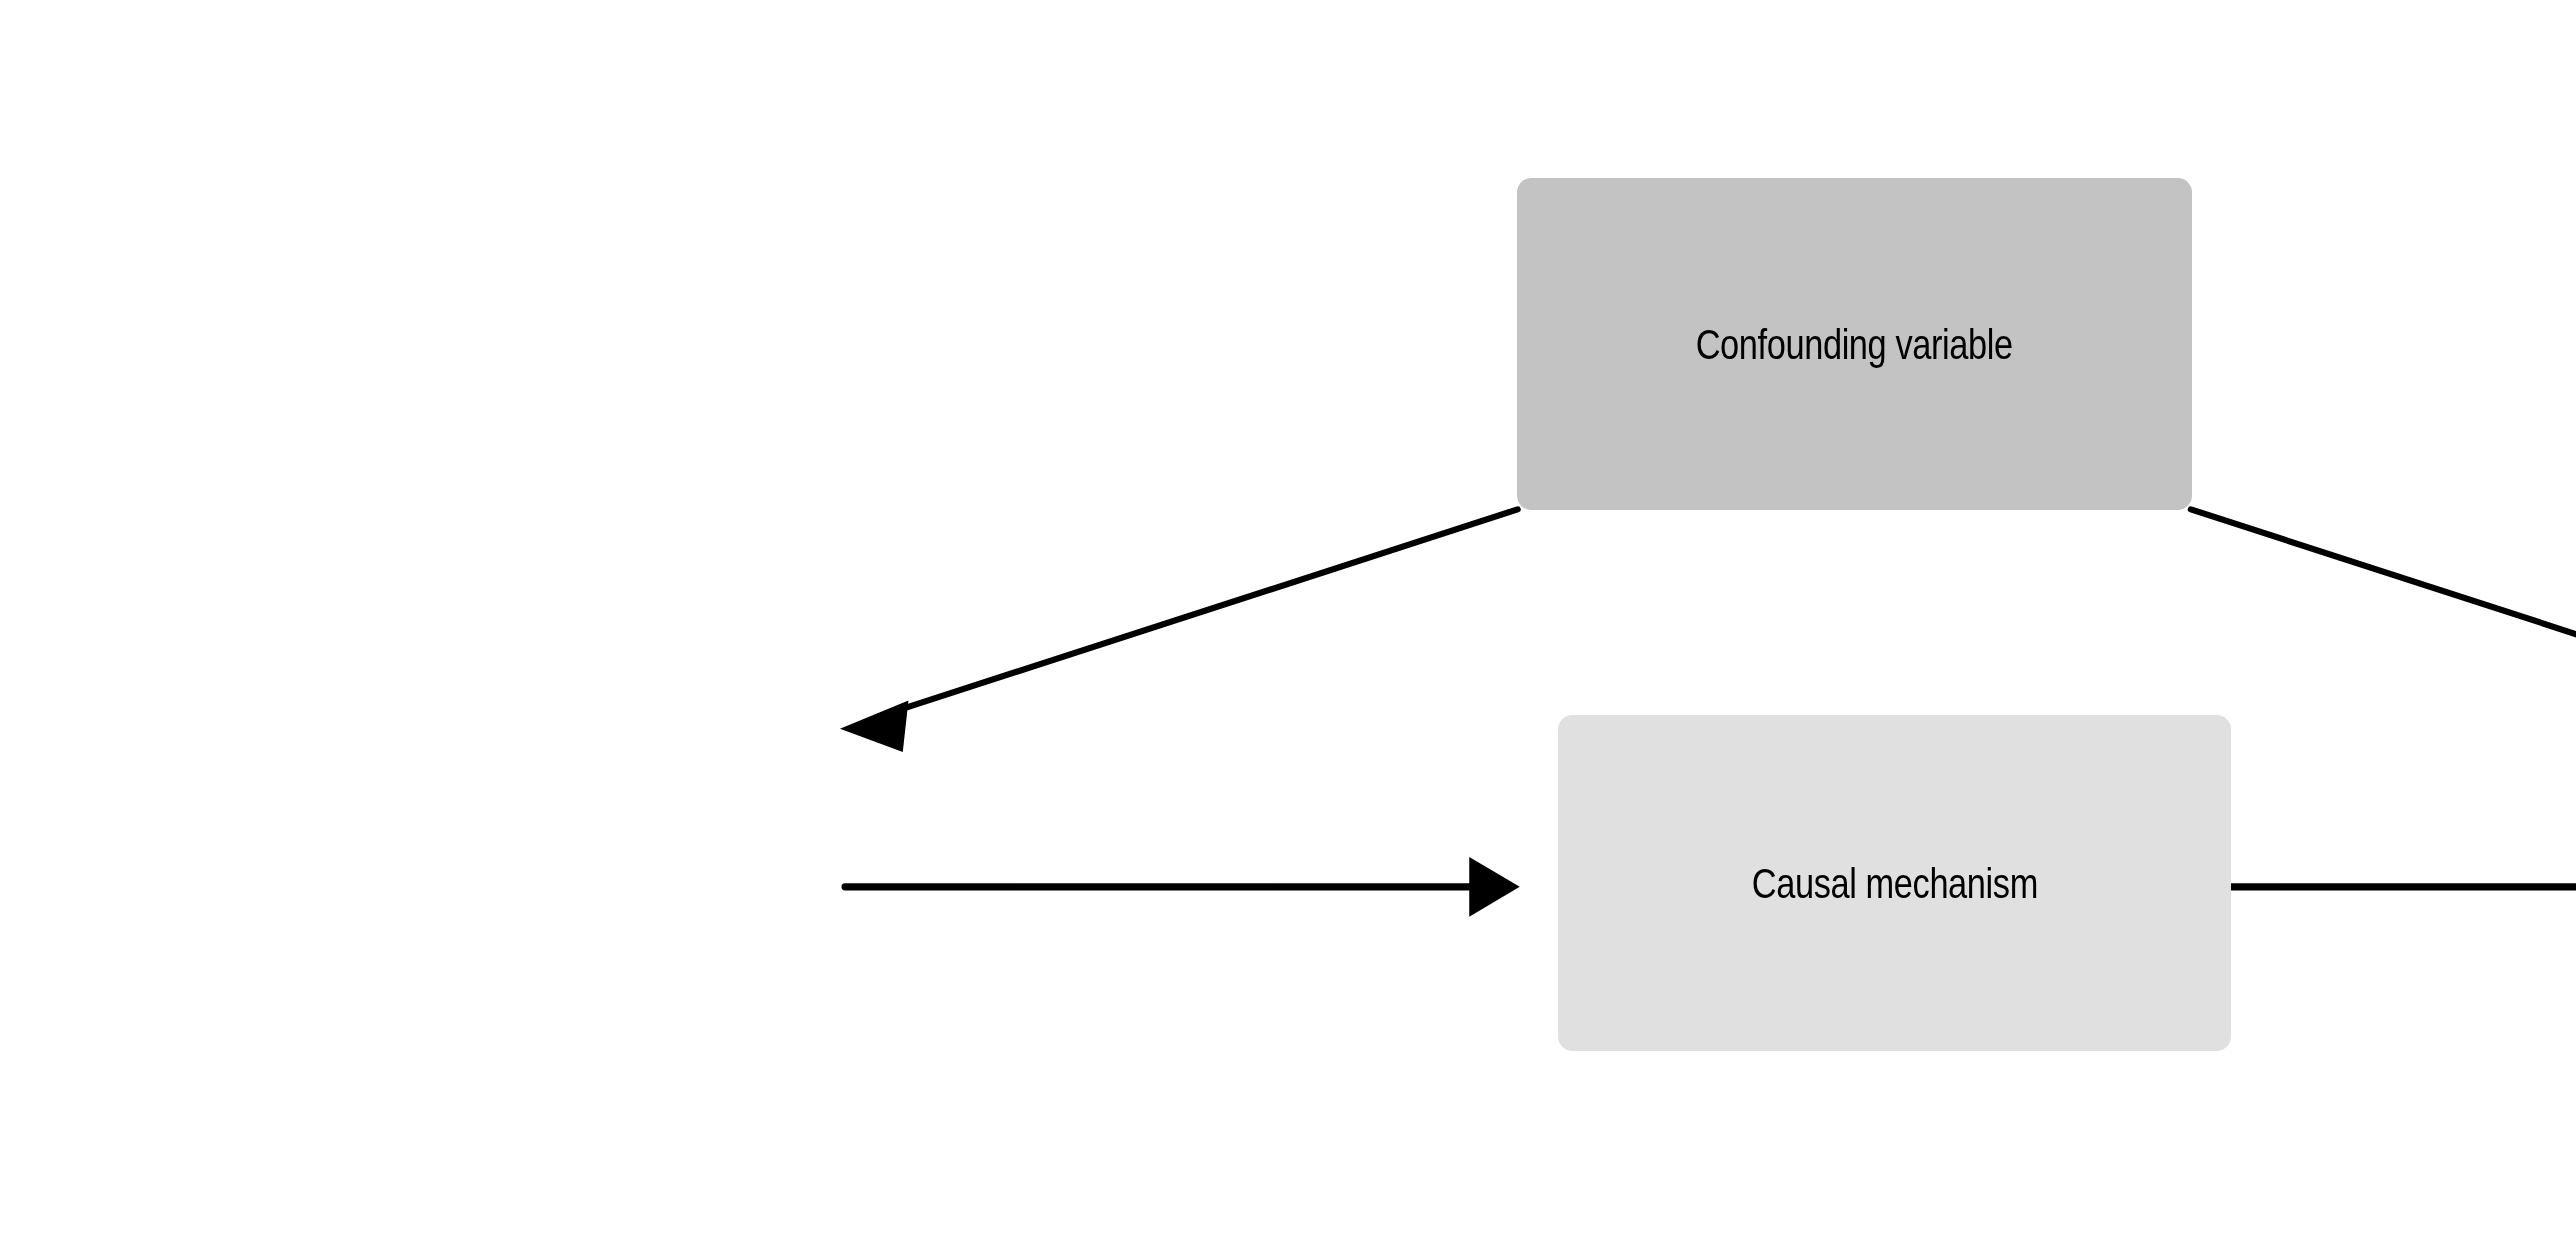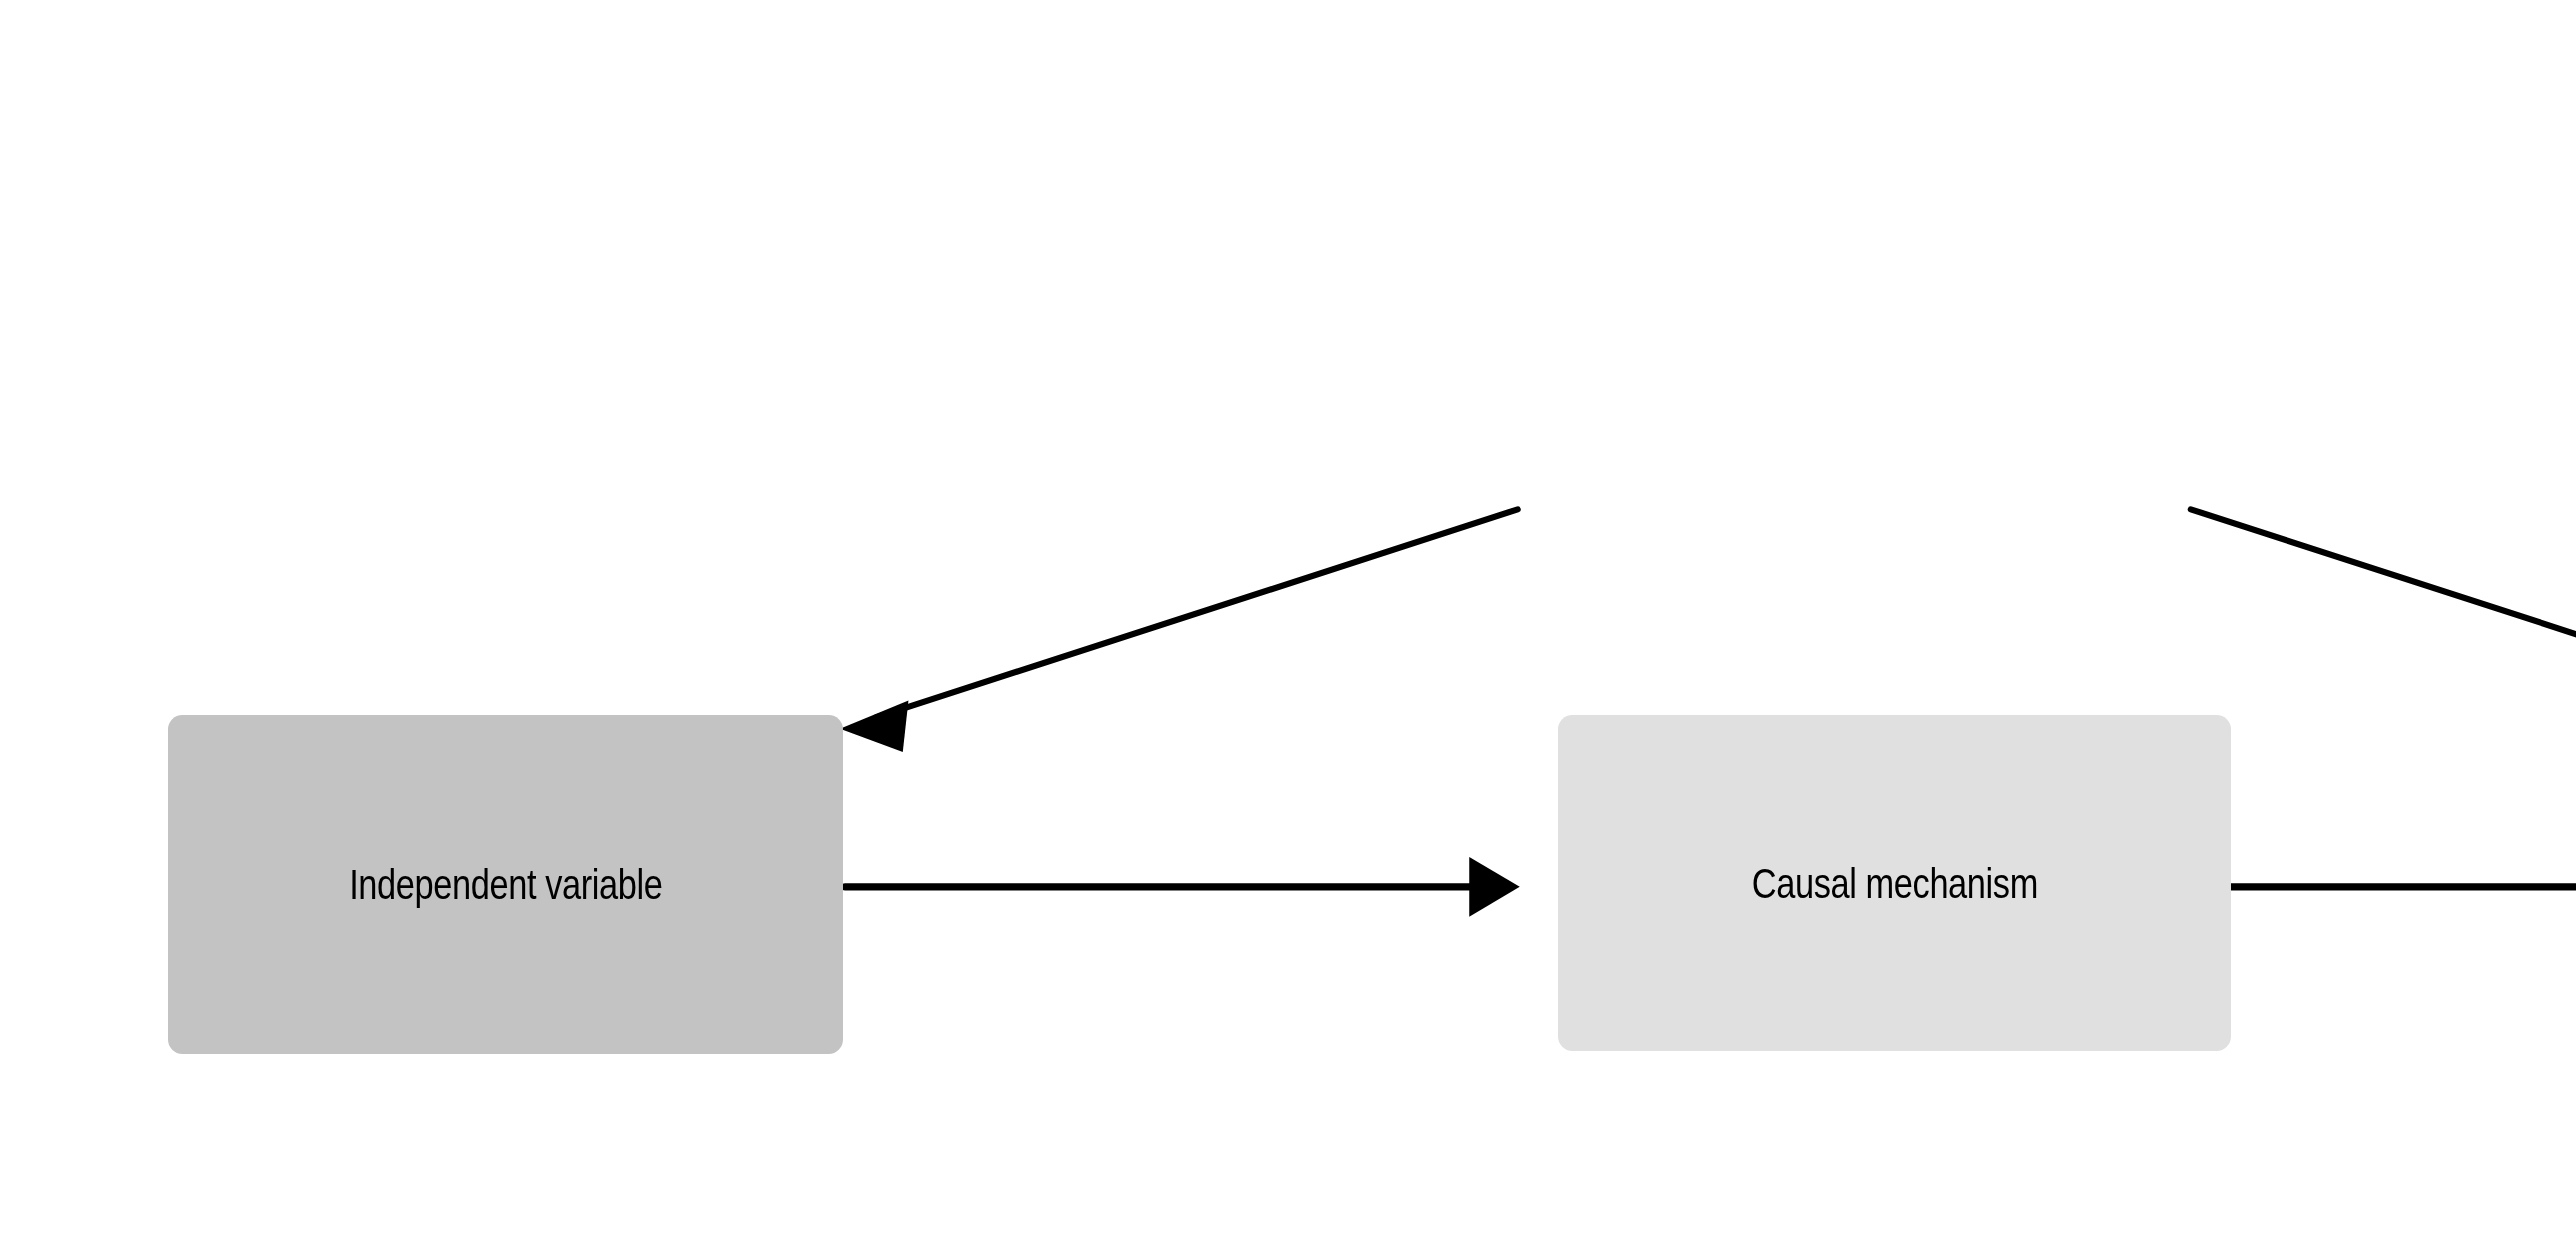--- a/index.html
+++ b/index.html
@@ -82,23 +82,23 @@
       <line x1="1640" y1="1722" x2="2880" y2="1722" stroke="#000000" stroke-width="14" stroke-linecap="round"></line>
       <polygon points="2950,1722 2852,1664 2852,1780" fill="#000000"></polygon>
     </g>
 
     <g>
       <line x1="4258" y1="1722" x2="5495" y2="1722" stroke="#000000" stroke-width="14" stroke-linecap="round"></line>
       <polygon points="5566,1722 5468,1664 5468,1780" fill="#000000"></polygon>
     </g>
   </svg>
 
+  <div class="node" id="node-confounding" style="background:#c3c3c3;">
+    <span class="node-label" style="color: rgb(0, 0, 0);">Confounding variable</span>
+  </div>
 
-  <div class="node" id="node-independent" style="background:#c3c3c3;">
-    <span class="node-label" style="color: rgb(0, 0, 0);">Independent variable</span>
-  </div>
 
   <div class="node" id="node-causal" style="background:#e0e0e0;">
     <span class="node-label" style="color: rgb(0, 0, 0);">Causal mechanism</span>
   </div>
 
 </div>
 
 
 </body></html>

